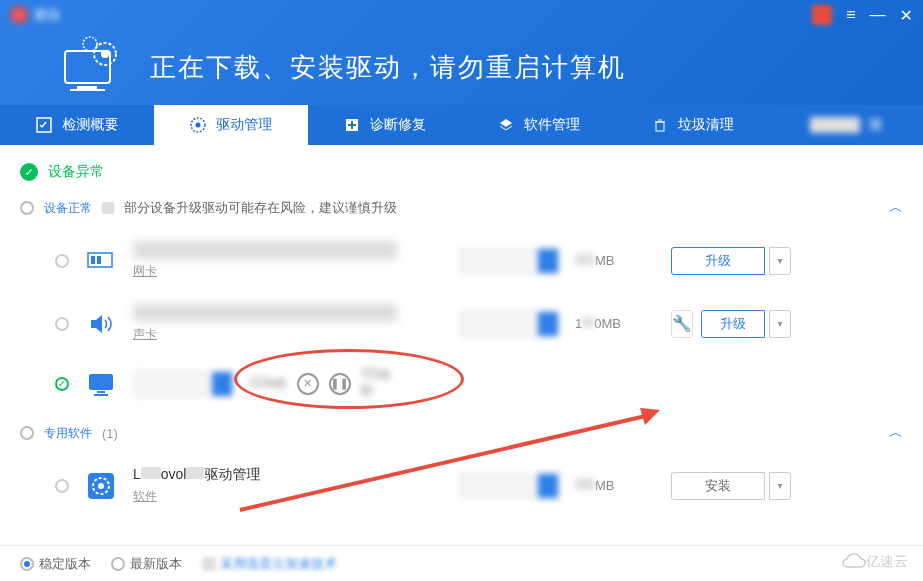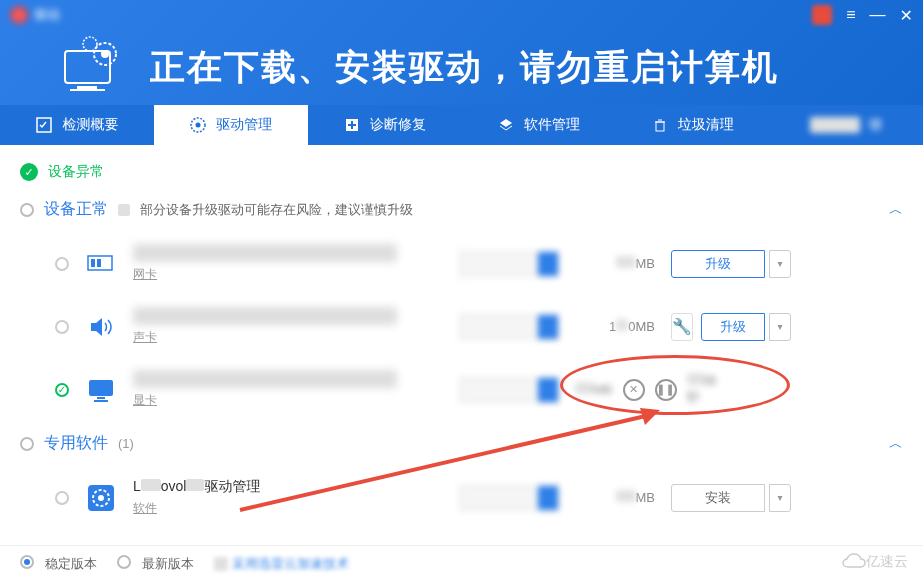--- a/index.html
+++ b/index.html
@@ -9,70 +9,70 @@
 .header-top { height: 30px; display: flex; align-items: center; justify-content: space-between; padding: 0 10px; }
 .logo { display: flex; align-items: center; gap: 6px; filter: blur(3px); }
 .logo-icon { width: 18px; height: 18px; border-radius: 50%; background: radial-gradient(circle, #ff6b6b, #d63031); }
 .logo-text { color: #fff; font-size: 13px; }
 .window-controls { display: flex; align-items: center; gap: 14px; }
 .shield-icon { width: 20px; height: 20px; border-radius: 4px; background: #e74c3c; filter: blur(2px); }
 .menu-icon, .minimize-icon, .close-icon { color: #fff; font-size: 16px; cursor: pointer; }
 
 .header-main { display: flex; align-items: center; padding-left: 55px; gap: 25px; height: 75px; }
 .gear-graphic { position: relative; }
-.title-text { color: #fff; font-size: 35px; font-weight: 700; letter-spacing: 2px; }
+.title-text { color: #fff; font-size: 26px; font-weight: 400; letter-spacing: 2px; }
 
 .tabs { height: 40px; background: #1E6FD8; display: flex; }
 .tab { flex: 1; display: flex; align-items: center; justify-content: center; gap: 9px; color: #fff; font-size: 14px; cursor: pointer; position: relative; }
 .tab.active { background: #fff; color: #1E6FD8; }
 .tab.active::before, .tab.active::after { content: ''; position: absolute; top: 0; width: 0; height: 0; border-top: 40px solid #1E6FD8; }
 .tab.active::before { left: -15px; border-right: 15px solid #fff; border-top: none; border-bottom: 40px solid transparent; width:0; height:0; border-left: 15px solid #1E6FD8;}
 .tab-icon { width: 18px; height: 18px; display: inline-flex; align-items: center; justify-content: center; }
 .tab.last { filter: blur(3px); }
 
 .content { padding: 12px 20px; }
 .status-row { display: flex; align-items: center; gap: 10px; padding: 6px 0; }
 .check-icon { width: 18px; height: 18px; border-radius: 50%; background: #0ABF5B; color: #fff; display: inline-flex; align-items: center; justify-content: center; font-size: 11px; }
 .status-green { color: #0ABF5B; font-size: 14px; }
 .status-link { color: #2E7FE8; font-size: 14px; }
 
 .section-header { display: flex; align-items: center; gap: 10px; padding: 12px 0; }
 .radio { width: 14px; height: 14px; border: 2px solid #bbb; border-radius: 50%; }
 .radio.checked::after { content:''; display:block; width:6px; height:6px; background:#2E7FE8; border-radius:50%; margin:2px; }
-.section-title { color: #2E7FE8; font-size: 16px; }
+.section-title { color: #2E7FE8; font-size: 12px; }
 .section-count { color: #999; font-size: 13px; }
 .section-desc { color: #666; font-size: 13px; }
 .chevron { margin-left: auto; color: #2E7FE8; font-size: 14px; }
 
 .device-row { display: flex; align-items: center; padding: 12px 0 12px 35px; gap: 16px; }
 .row-radio { width: 14px; height: 14px; border: 2px solid #ccc; border-radius: 50%; flex-shrink: 0; }
 .row-radio.checked { border-color: #0ABF5B; display:flex; align-items:center; justify-content:center; }
 .row-radio.checked::after { content:'✓'; color:#0ABF5B; font-size:10px; }
 .device-icon { width: 32px; height: 32px; display: flex; align-items: center; justify-content: center; flex-shrink: 0; }
 .device-info { flex: 0 0 310px; }
 .device-name { font-size: 14px; color: #333; filter: blur(4px); height: 18px; background: #ddd; border-radius: 2px; width: 85%; }
 .device-type { font-size: 12px; color: #999; margin-top: 4px; text-decoration: underline; }
 .version-select { width: 100px; height: 26px; background: #f5f5f5; border: 1px solid #e0e0e0; filter: blur(3px); position: relative; }
 .version-select::after { content:''; position:absolute; right:0; top:0; width:20px; height:100%; background:#2E7FE8; }
-.size-col { width: 80px; text-align: right; color: #888; font-size: 13px; }
+.size-col { width: 80px; text-align: left; color: #888; font-size: 13px; }
 .size-blur { filter: blur(3px); }
 .action-col { width: 120px; display: flex; align-items: center; gap: 4px; }
 .action-btn { flex:1; height: 28px; border: 1px solid #2E7FE8; background: #fff; color: #2E7FE8; font-size: 13px; border-radius: 3px 0 0 3px; display:flex; align-items:center; justify-content:center;text-align:right; }
 .action-dd { width: 22px; height: 28px; border: 1px solid #ccc; border-radius: 0 3px 3px 0; display:flex; align-items:center; justify-content:center; color:#999; font-size:10px; }
 .wrench { width: 22px; height: 28px; border: 1px solid #ddd; border-radius: 3px; display:flex; align-items:center; justify-content:center; color:#999; margin-right:4px; }
 
 .download-status { width: 210px; display: flex; align-items: center; gap: 10px; position: relative; }
 .download-status .sz { filter: blur(3px); color:#888; font-size:13px; }
 .ctrl-btn { width: 22px; height: 22px; border: 2px solid #999; border-radius: 50%; display:flex; align-items:center; justify-content:center; color:#999; font-size:11px; }
 .red-circle { position: absolute; width: 230px; height: 60px; border: 3px solid #E74C3C; border-radius: 50%; left: -15px; top: -18px; pointer-events: none; }
 
 .red-arrow { position: absolute; width: 450px; height: 120px; left: 230px; top: 400px; pointer-events:none; }
 
 .footer { position: absolute; bottom: 0; left: 0; right: 0; height: 36px; border-top: 1px solid #eee; display: flex; align-items: center; padding: 0 20px; gap: 20px; font-size: 13px; color: #666; }
-.footer-radio { display: flex; gap: 11px; }
+.footer-radio { display: flex; align-items: center; gap: 5px; }
 .footer-tech { color: #2E7FE8; display: flex; align-items: center; gap: 4px; filter: blur(2px); }
 .watermark { position: absolute; right: 15px; bottom: 10px; color: #ccc; font-size: 14px; display:flex; align-items:center; }
 
 .blur-box { background: #e0e0e0; border-radius: 2px; }
 </style>
 </head>
 <body>
 
 <div class="header">
   <div class="header-top">
@@ -212,24 +212,20 @@
 
   <div class="device-row">
     <span class="row-radio checked"></span>
     <span class="device-icon">
         <svg width="30" height="26">
           <rect x="3" y="3" width="24" height="16" rx="2" fill="#2E7FE8"></rect>
           <rect x="11" y="20" width="8" height="2" fill="#2E7FE8"></rect>
           <rect x="8" y="23" width="14" height="2" fill="#2E7FE8"></rect>
         </svg>
       </span>
-    <div class="device-info">
-      <div class="device-name"></div>
-      <div class="device-type">显卡</div>
-    </div>
     <div class="version-select"></div>
     <div class="download-status">
       <div class="red-circle"></div>
       <span class="sz"><span class="blur-box" style="display:inline-block;width:18px;height:12px"></span><span>MB</span></span>
       <span class="ctrl-btn">✕</span>
       <span class="ctrl-btn">❚❚</span>
       <span class="sz"><span class="blur-box" style="display:inline-block;width:18px;height:12px"></span><span>IB</span><br><span>秒</span></span>
     </div>
   </div>
 

